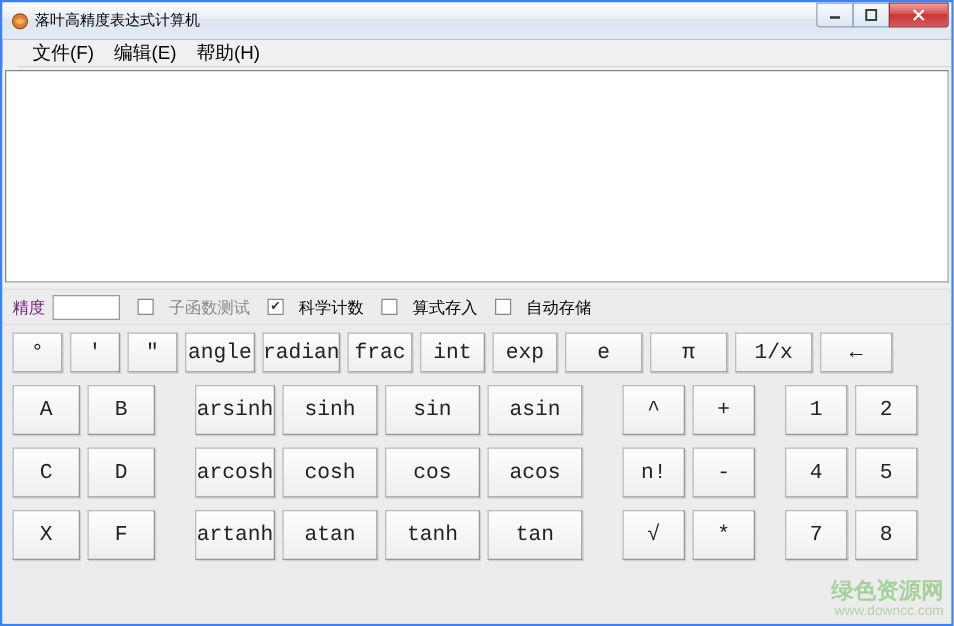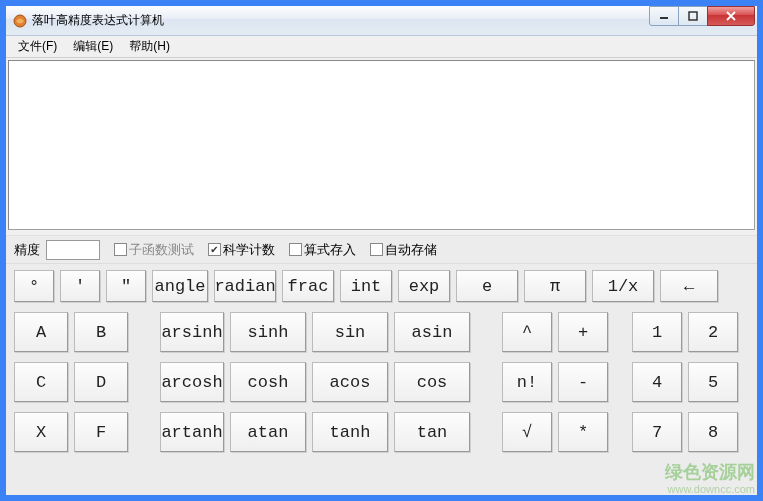--- a/index.html
+++ b/index.html
@@ -7,21 +7,21 @@
       font-family: "Microsoft YaHei", "SimSun", Arial, sans-serif;
       font-size: 12px;
       background: #fff;
       width: 763px;
       height: 501px;
       overflow: hidden;
     }
     .window {
       width: 763px;
       height: 501px;
-      border: 6px solid #3b82f6;
+      border: 2px solid #3b82f6;
       background: #f0f0f0;
       display: flex;
       flex-direction: column;
     }
     .titlebar {
       height: 30px;
       background: linear-gradient(to bottom, #fdfdfe, #e8edf5 45%, #dce5f1 46%, #e4ebf4);
       border-bottom: 1px solid #b8c8dc;
       display: flex;
       align-items: center;
@@ -65,23 +65,24 @@
       background: linear-gradient(to bottom, #f0a0a0, #d94f4f 45%, #c93434 46%, #d65a5a);
       border-color: #9a3030;
       color: #fff;
       border-bottom-right-radius: 3px;
     }
     .menubar {
       height: 22px;
       background: #f0f0f0;
       border-bottom: 1px solid #d0d0d0;
       display: flex;
-      align-items: flex-start;
+      align-items: center;
       padding: 0 4px;
-      font-size: 12px;
+      font-size: 15px;
+      margin-left: 12px;
     }
     .menu-item {
       padding: 2px 8px;
       cursor: default;
     }
     .textarea-wrap {
       padding: 2px;
       background: #f0f0f0;
     }
     .main-textarea {
@@ -100,32 +101,32 @@
     .options-row {
       height: 28px;
       display: flex;
       align-items: center;
       padding: 0 8px;
       background: #ececec;
       gap: 6px;
       font-size: 13px;
       border-top: 1px solid #e0e0e0;
     }
-    .opt-label { color: #000000; }
+    .opt-label { color: #701a75; }
     .precision-input {
       width: 54px;
       height: 20px;
       border: 1px solid #999;
       background: #fff;
       padding: 0 2px;
     }
     .chk-wrap {
       display: inline-flex;
       align-items: center;
-      gap: 2px;
+      gap: 12px;
       margin-left: 8px;
     }
     .chk-wrap.disabled { color: #888; }
     .chk {
       width: 13px;
       height: 13px;
       border: 1px solid #888;
       background: #fff;
       display: inline-flex;
       align-items: center;
@@ -289,22 +290,22 @@
       <div class="calc-btn w-num">1</div>
       <div class="calc-btn w-num">2</div>
     </div>
 
     <div class="btn-row row-main">
       <div class="calc-btn w-hex">C</div>
       <div class="calc-btn w-hex">D</div>
       <div class="spacer-md"></div>
       <div class="calc-btn w-trig">arcosh</div>
       <div class="calc-btn w-tf">cosh</div>
+      <div class="calc-btn w-tf">cos</div>
       <div class="calc-btn w-tf">acos</div>
-      <div class="calc-btn w-tf">cos</div>
       <div class="spacer-md"></div>
       <div class="calc-btn w-op">n!</div>
       <div class="calc-btn w-op">-</div>
       <div class="spacer-sm"></div>
       <div class="calc-btn w-num">4</div>
       <div class="calc-btn w-num">5</div>
     </div>
 
     <div class="btn-row row-main">
       <div class="calc-btn w-hex">X</div>

